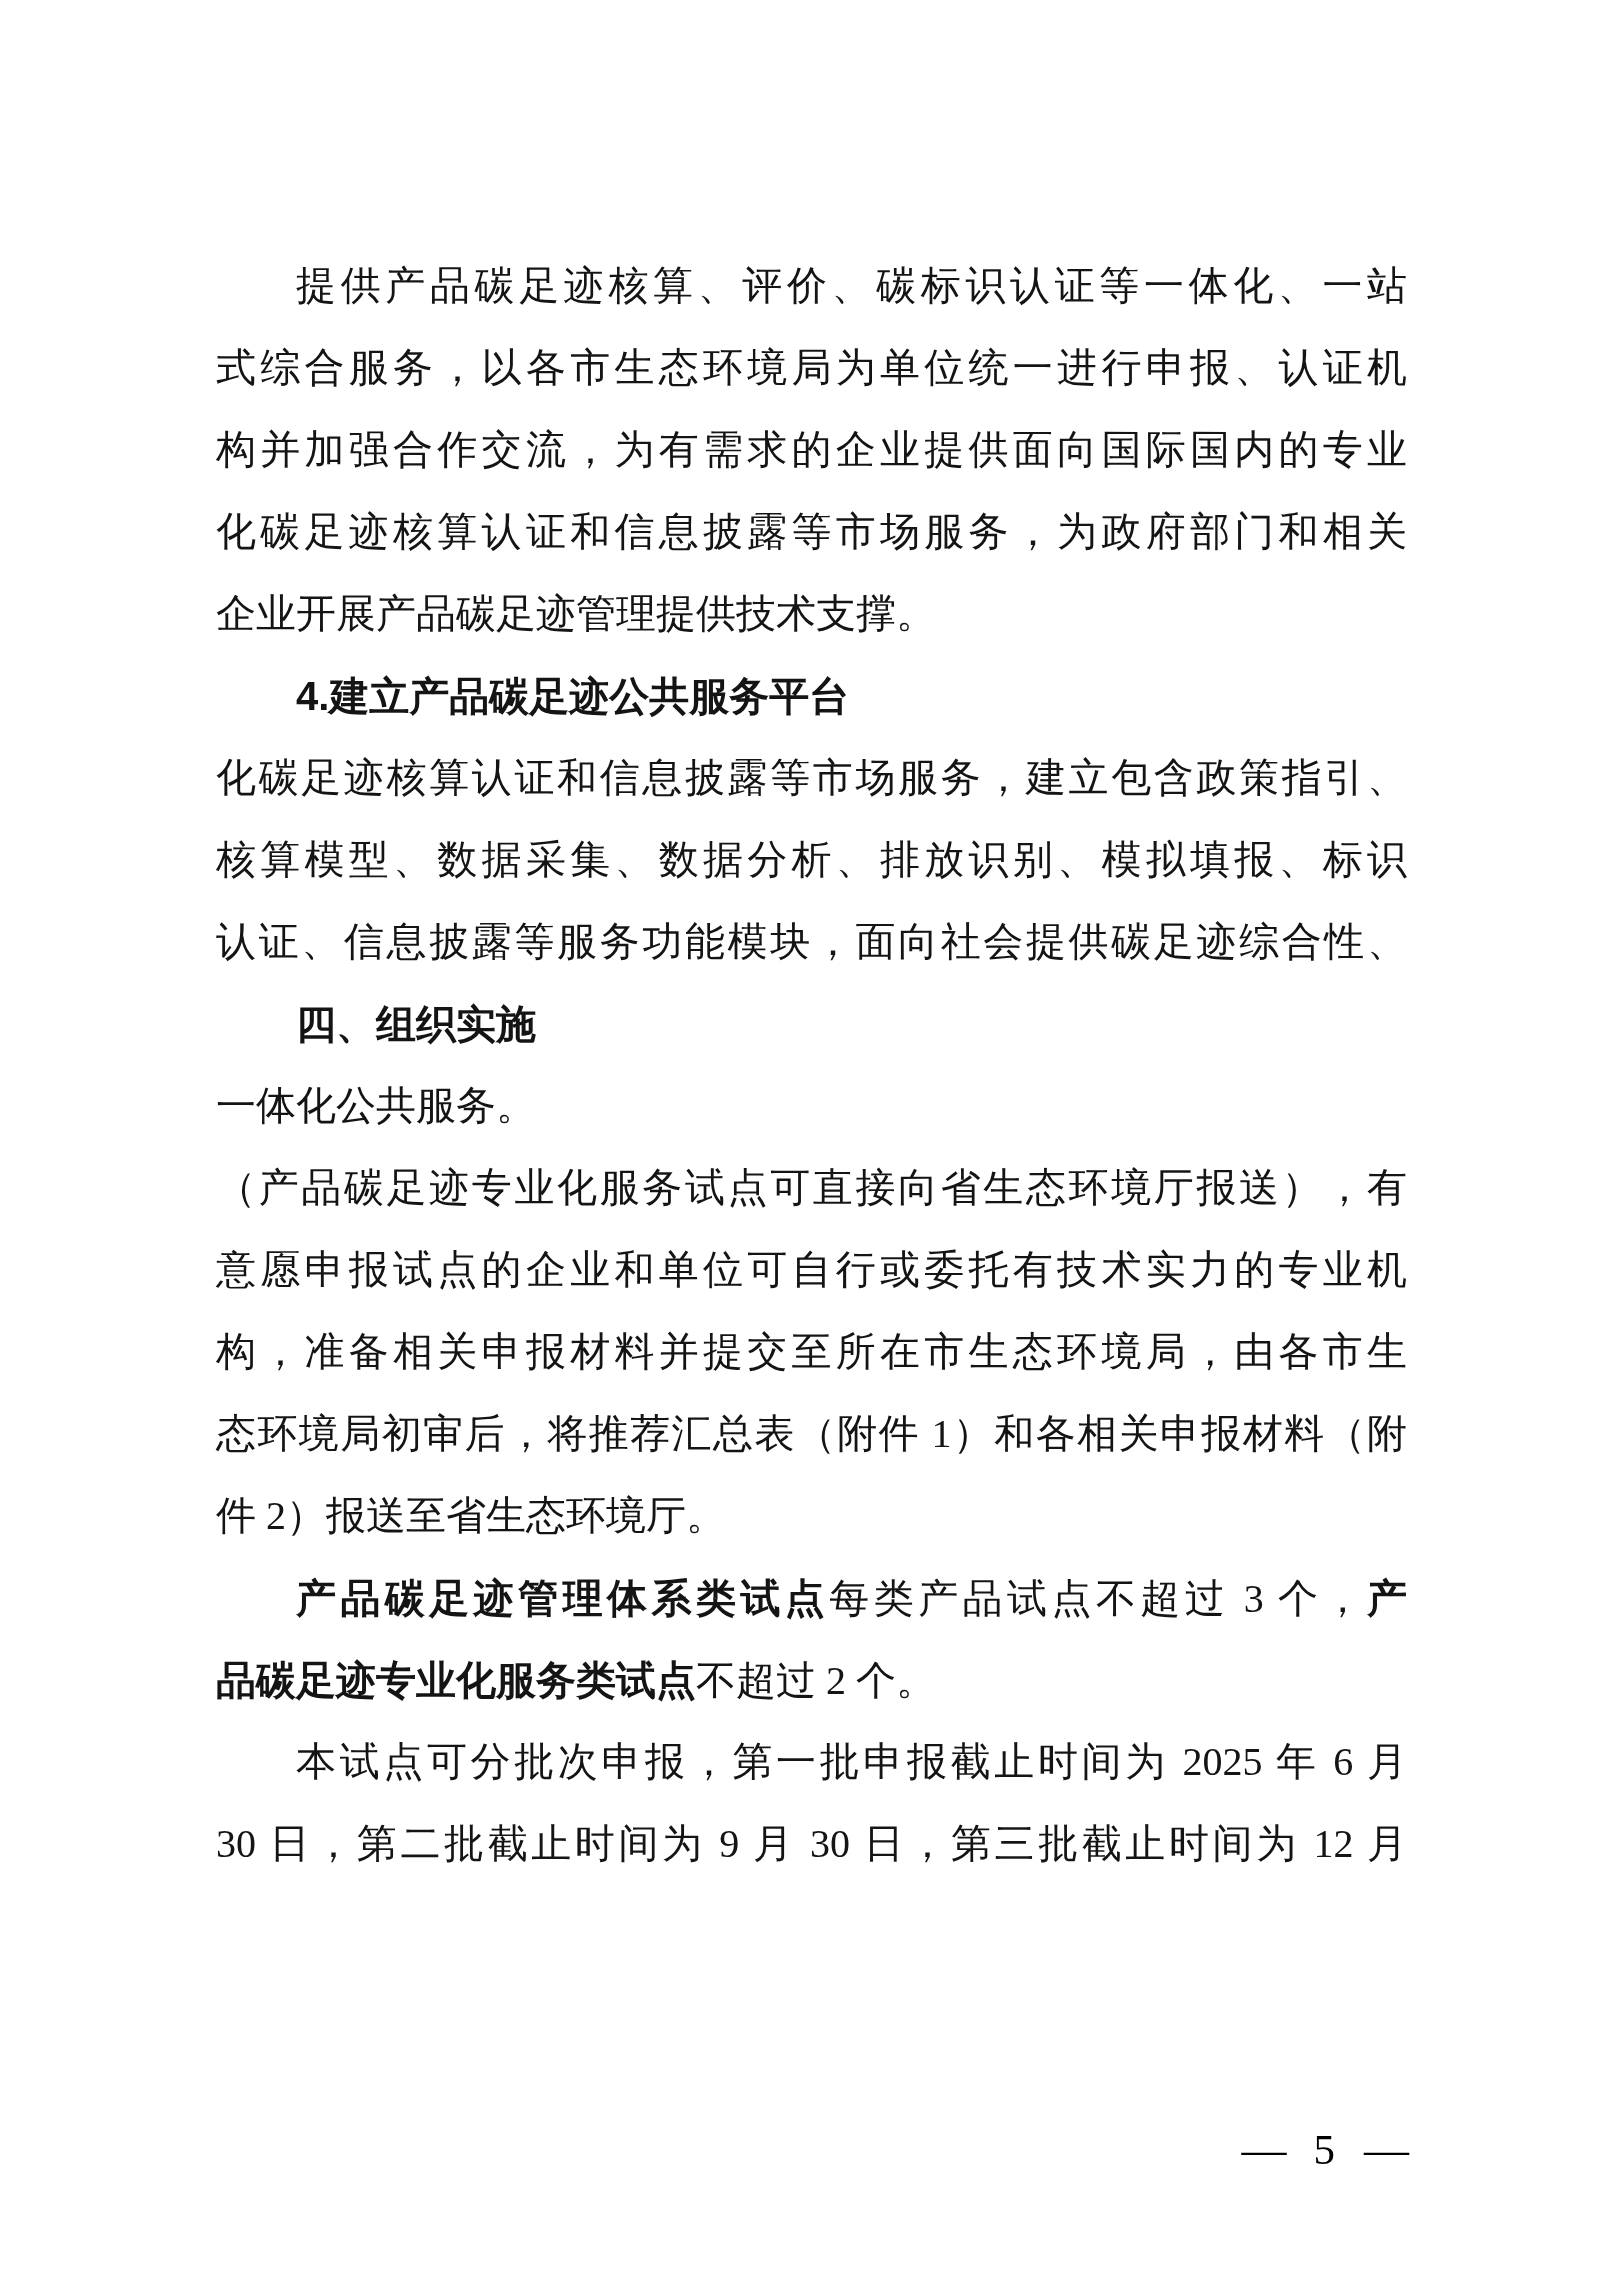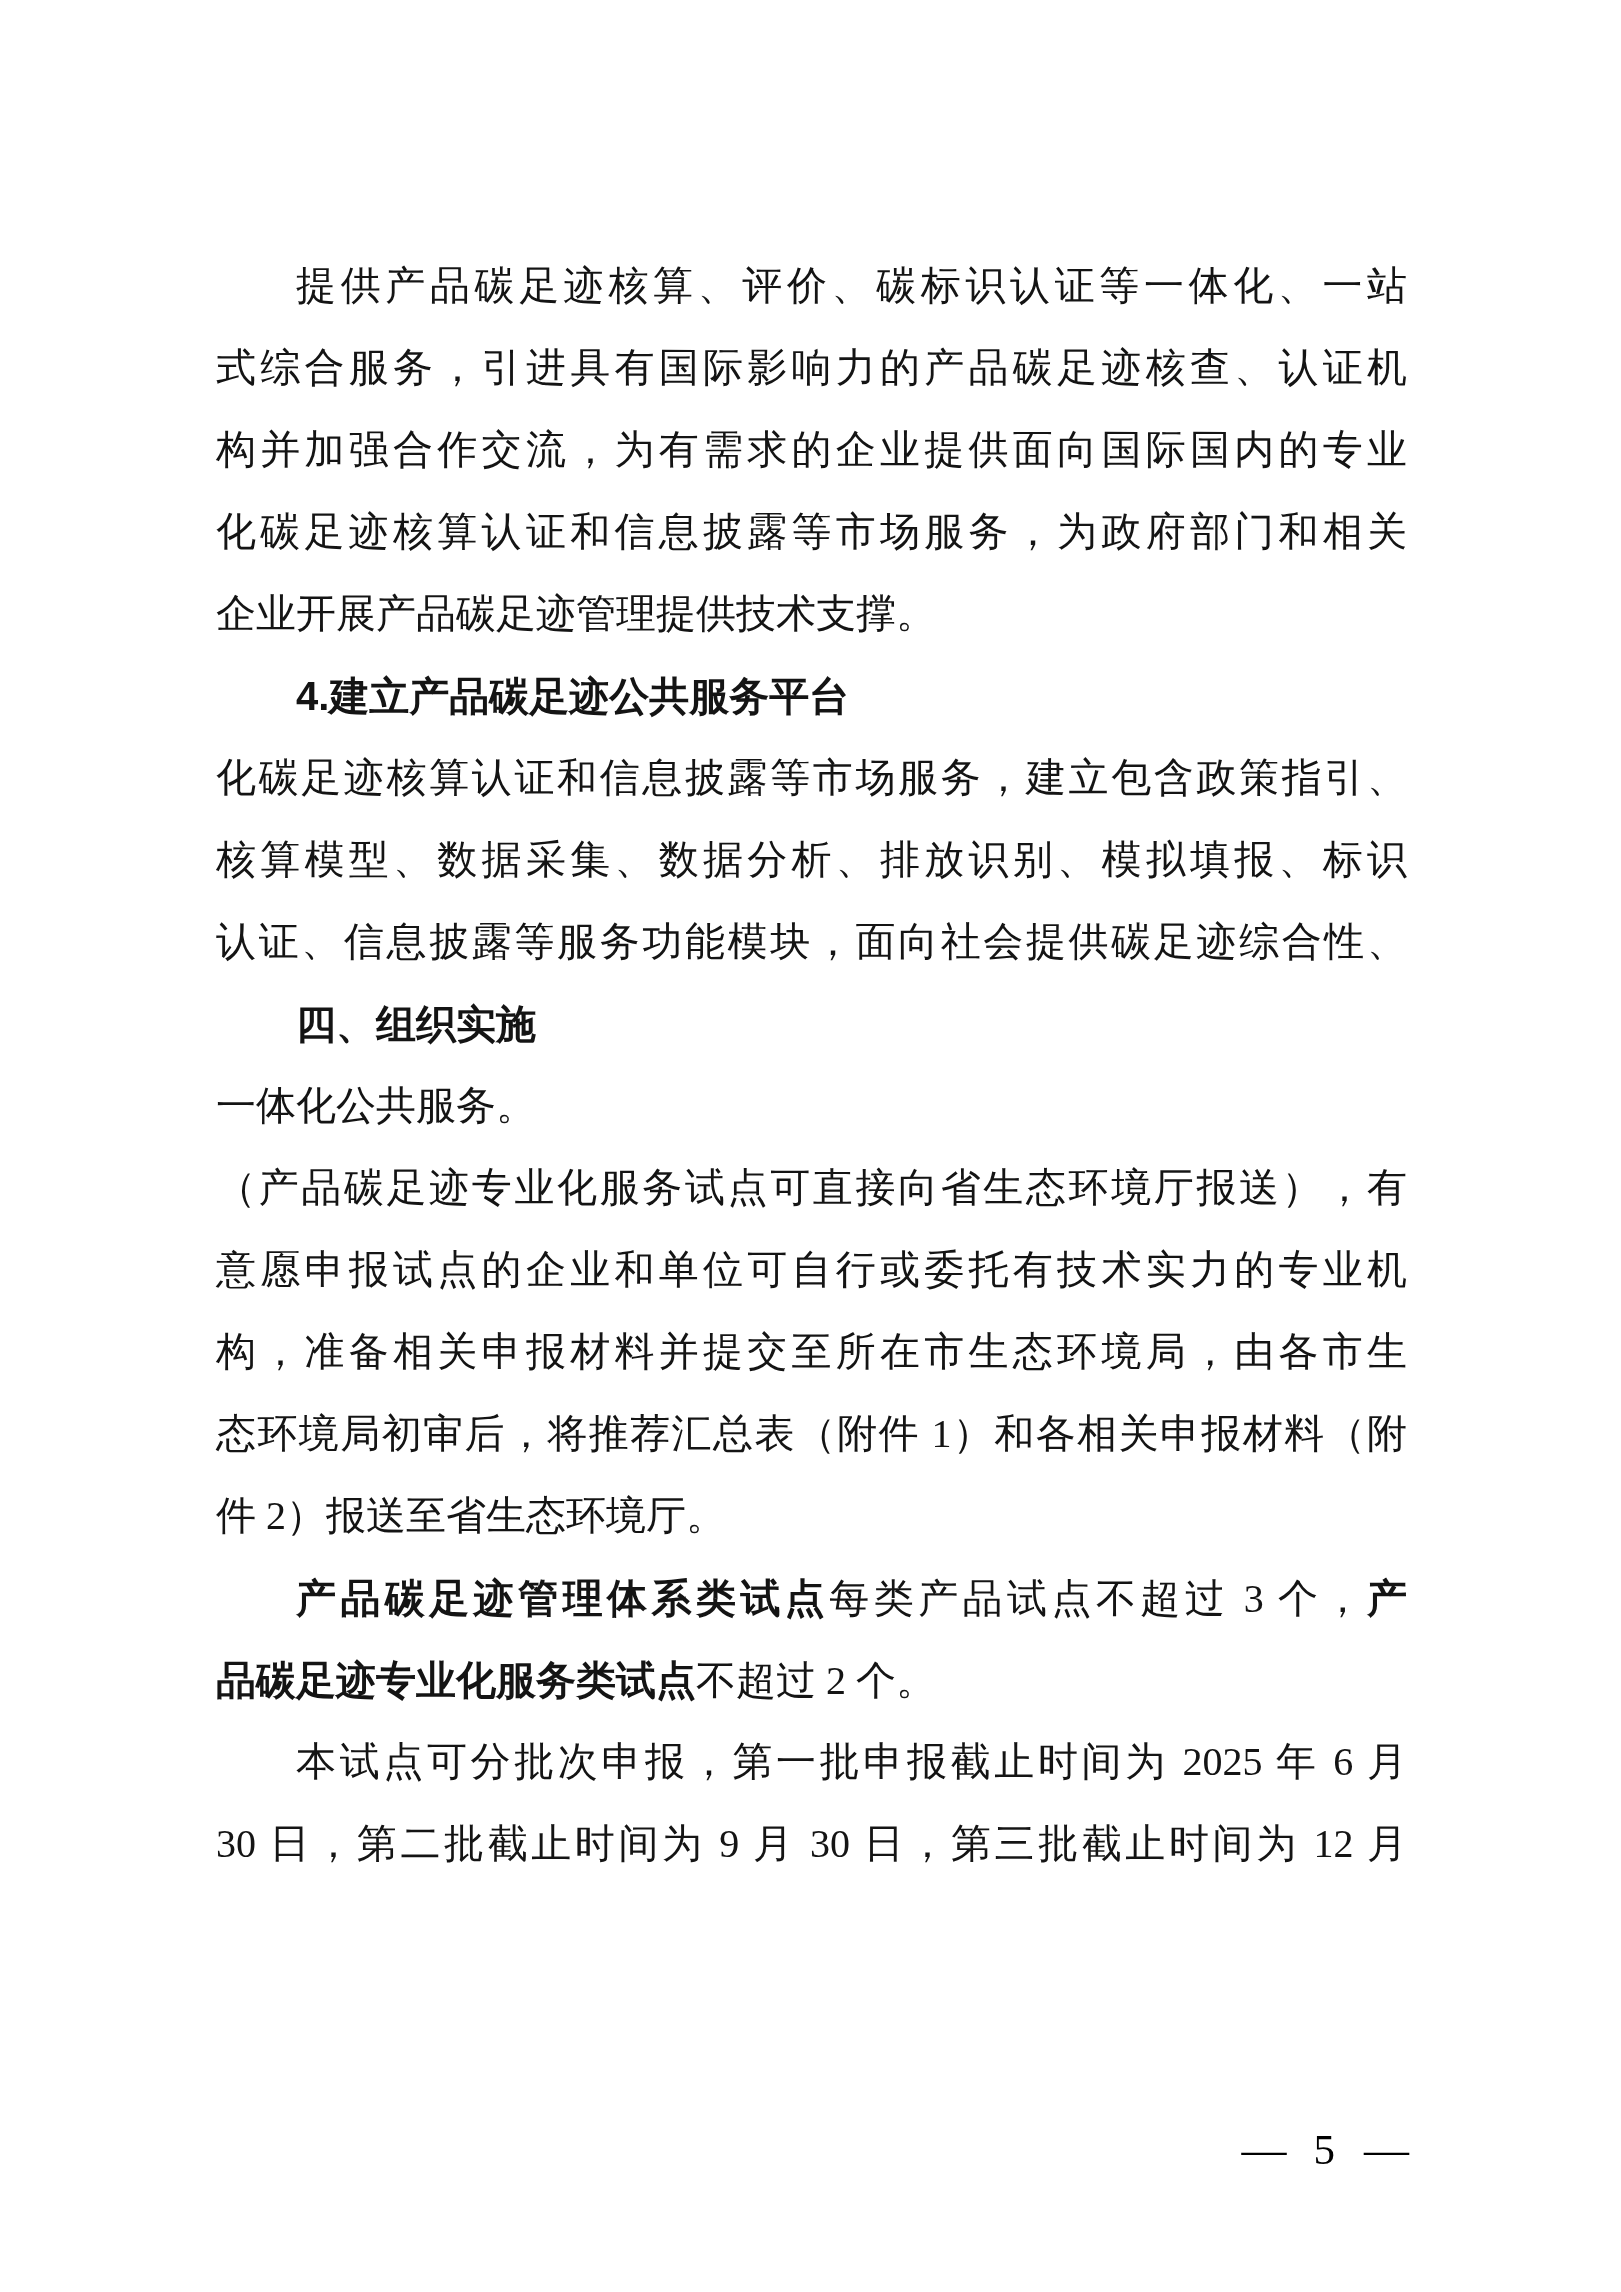--- a/index.html
+++ b/index.html
@@ -98,21 +98,21 @@
   .wm-badge .wm-top { font-size: 18.6px; line-height: 19.6px; }
   .wm-badge .wm-bottom { font-size: 13.7px; line-height: 13.7px; }
 </style>
 </head>
 <body>
 
 <div class="page">
 
   <div class="text-block" id="body-lines">
       <div class="line indent"><span class="seg-r">提供产品碳足迹核算、评价、碳标识认证等一体化、一站</span></div>
-      <div class="line"><span class="seg-r">式综合服务，引进具有国际影响力的产品碳足迹核查、认证机</span></div>
+      <div class="line"><span class="seg-r">式综合服务，以各市生态环境局为单位统一进行申报、认证机</span></div>
       <div class="line"><span class="seg-r">构并加强合作交流，为有需求的企业提供面向国际国内的专业</span></div>
       <div class="line"><span class="seg-r">化碳足迹核算认证和信息披露等市场服务，为政府部门和相关</span></div>
       <div class="line para-end"><span class="seg-r">企业开展产品碳足迹管理提供技术支撑。</span></div>
       <div class="line indent para-end"><span class="seg-b">4.建立产品碳足迹公共服务平台</span></div>
       <div class="line"><span class="seg-r">化碳足迹核算认证和信息披露等市场服务，建立包含政策指引、</span></div>
       <div class="line"><span class="seg-r">核算模型、数据采集、数据分析、排放识别、模拟填报、标识</span></div>
       <div class="line"><span class="seg-r">认证、信息披露等服务功能模块，面向社会提供碳足迹综合性、</span></div>
       <div class="line indent para-end"><span class="seg-b">四、组织实施</span></div>
       <div class="line para-end"><span class="seg-r">一体化公共服务。</span></div>
       <div class="line"><span class="seg-r">（产品碳足迹专业化服务试点可直接向省生态环境厅报送），有</span></div>

